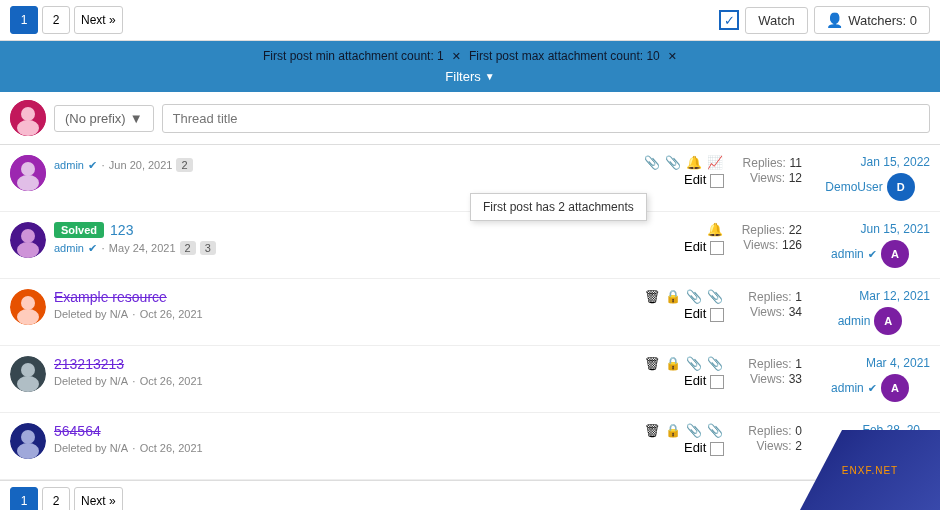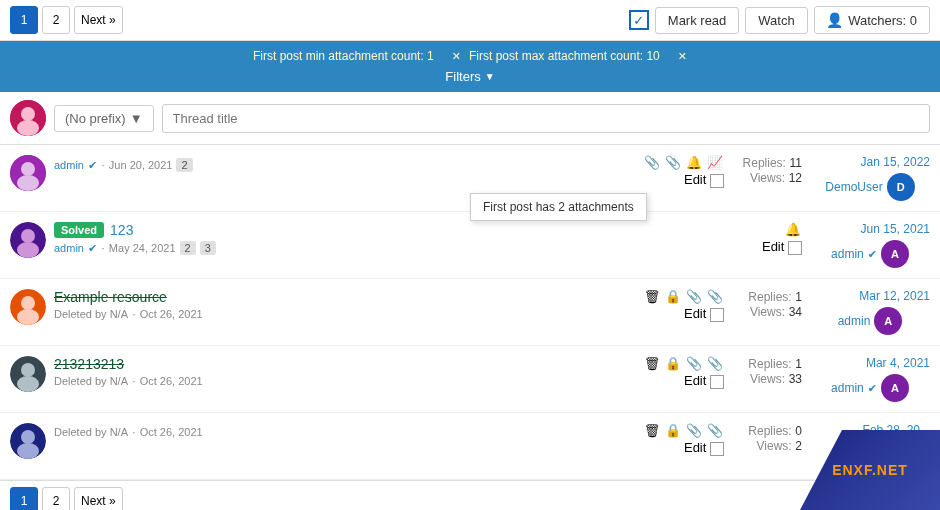--- a/index.html
+++ b/index.html
@@ -23,21 +23,21 @@
       padding: 5px 12px; border: 1px solid #ccc; background: #fff;
       cursor: pointer; font-size: 13px; border-radius: 3px; color: #333;
     }
     .checkbox-icon { width: 20px; height: 20px; border: 2px solid #1565c0; display: inline-flex; align-items: center; justify-content: center; color: #1565c0; font-size: 13px; cursor: pointer; }
 
     
     .filter-bar {
       background: #2e86c1; padding: 8px 12px; display: flex; flex-direction: column; align-items: center; gap: 6px;
     }
     .filter-tags { display: flex; gap: 8px; align-items: center; flex-wrap: wrap; justify-content: center; }
-    .filter-tag { color: #fef9c3; font-size: 12px; display: flex; align-items: center; gap: 18px; }
+    .filter-tag { color: #0f172a; font-size: 12px; display: flex; align-items: center; gap: 8px; }
     .filter-tag .remove { cursor: pointer; font-size: 11px; }
     .filter-btn { color: #fff; font-size: 13px; display: flex; align-items: center; gap: 4px; cursor: pointer; }
     .filter-btn .arrow { font-size: 10px; }
 
     
     .create-bar {
       display: flex; align-items: center; gap: 8px; padding: 8px 10px;
       background: #fff; border-bottom: 1px solid #ddd;
     }
     .avatar { width: 36px; height: 36px; border-radius: 50%; overflow: hidden; display: inline-flex; align-items: center; justify-content: center; font-size: 11px; flex-shrink: 0; }
@@ -56,21 +56,21 @@
     .thread-row {
       display: flex; align-items: flex-start; padding: 10px 10px;
       border-bottom: 1px solid #eee; gap: 8px; position: relative;
     }
     .thread-info { flex: 1; min-width: 0; }
     .thread-title-row { display: flex; align-items: center; gap: 6px; flex-wrap: wrap; }
     .badge { padding: 2px 7px; border-radius: 3px; font-size: 11px; font-weight: bold; color: #fff; }
     .badge-poll { background: #e74c3c; }
     .badge-solved { background: #27ae60; }
     .thread-link { color: #2e86c1; text-decoration: none; font-size: 14px; }
-    .thread-link.deleted { color: #14532d; text-decoration: line-through; }
+    .thread-link.deleted { color: #6d28d9; text-decoration: line-through; }
     .thread-meta { font-size: 11px; color: #888; display: flex; align-items: center; gap: 4px; margin-top: 3px; }
     .verified-icon { color: #2e86c1; font-size: 11px; }
     .meta-num { display: inline-block; background: #e0e0e0; border-radius: 3px; padding: 1px 5px; font-size: 11px; color: #555; }
     .thread-actions-col { display: flex; flex-direction: column; align-items: flex-end; gap: 2px; }
     .thread-stats { text-align: right; min-width: 70px; flex-shrink: 0; }
     .stat-label { color: #888; font-size: 12px; }
     .stat-val { color: #333; font-size: 12px; font-weight: normal; }
     .thread-latest { text-align: right; min-width: 120px; flex-shrink: 0; }
     .latest-date { color: #2e86c1; font-size: 12px; cursor: pointer; }
     .latest-user { font-size: 12px; color: #2e86c1; cursor: pointer; display: flex; align-items: center; justify-content: center; gap: 4px; margin-top: 4px; }
@@ -90,40 +90,37 @@
       background: #fff; border-top: 1px solid #ddd;
     }
 
     
     .watermark {
       position: absolute; bottom: 0; right: 0; width: 140px; height: 80px;
       background: linear-gradient(135deg, #1a237e 0%, #283593 40%, #3949ab 100%);
       display: flex; align-items: center; justify-content: center;
       clip-path: polygon(30% 0%, 100% 0%, 100% 100%, 0% 100%);
     }
-    .watermark-text { color: #ff9800; font-size: 14px; font-weight: bold; letter-spacing: 1px; }
+    .watermark-text { color: #ff9800; font-size: 10px; font-weight: normal; letter-spacing: 1px; }
     .av-pink { background: #c2185b; }
 
     .checkbox-square { width: 14px; height: 14px; border: 1px solid #999; display: inline-block; background: #fff; vertical-align: middle; cursor: pointer; }
   </style>
 </head>
 <body>
 <div style="position: relative; width: 940px; height: 510px; overflow: hidden;">
 
 <div class="top-bar">
   <div class="pagination">
     <div class="page-btn active">1</div>
     <div class="page-btn">2</div>
     <div class="page-btn">Next »</div>
   </div>
   <div class="top-actions">
     <div class="checkbox-icon">✓</div>
-    <button class="action-btn">
-      <span>Mark read</span>
-    </button>
     <button class="action-btn">
       <span>Watch</span>
     </button>
     <button class="action-btn">
       <span style="font-size:14px;">👤</span>
       <span>Watchers: 0</span>
     </button>
   </div>
 </div>
 
@@ -229,20 +226,24 @@
     </div>
     <div class="thread-actions-col">
       <div style="display:flex;align-items:center;gap:5px;">
         <span class="act-icon">🔔</span>
       </div>
       <div class="edit-row">
         <a class="edit-link">Edit</a>
         <span class="checkbox-square"></span>
       </div>
     </div>
+    <div class="thread-stats">
+      <div><span class="stat-label">Replies:</span> <span class="stat-val">22</span></div>
+      <div><span class="stat-label">Views:</span> <span class="stat-val">126</span></div>
+    </div>
     <div class="thread-latest">
       <div class="latest-date">Jun 15, 2021</div>
       <div class="latest-user">
         <span>admin</span>
         <span class="verified-icon" style="color:#2e86c1;">✔</span>
         <div class="user-avatar" style="background:#7b1fa2;">A</div>
       </div>
     </div>
   </div>
 
@@ -335,20 +336,23 @@
 
   <div class="thread-row">
     <div class="avatar" style="width:36px;height:36px;border-radius:50%;overflow:hidden;flex-shrink:0;">
       <svg width="36" height="36" viewBox="0 0 36 36">
             <circle cx="18" cy="18" r="18" fill="#1a237e"></circle>
             <circle cx="18" cy="14" r="7" fill="#9fa8da"></circle>
             <ellipse cx="18" cy="28" rx="11" ry="8" fill="#9fa8da"></ellipse>
           </svg>
     </div>
     <div class="thread-info">
+      <div class="thread-title-row">
+        <a class="thread-link deleted">564564</a>
+      </div>
       <div class="thread-meta">
         <span>Deleted by N/A</span>
         <span>·</span>
         <span>Oct 26, 2021</span>
       </div>
     </div>
     <div class="thread-actions-col">
       <div style="display:flex;align-items:center;gap:5px;">
         <span class="act-icon">🗑</span>
         <span class="act-icon">🔒</span>

